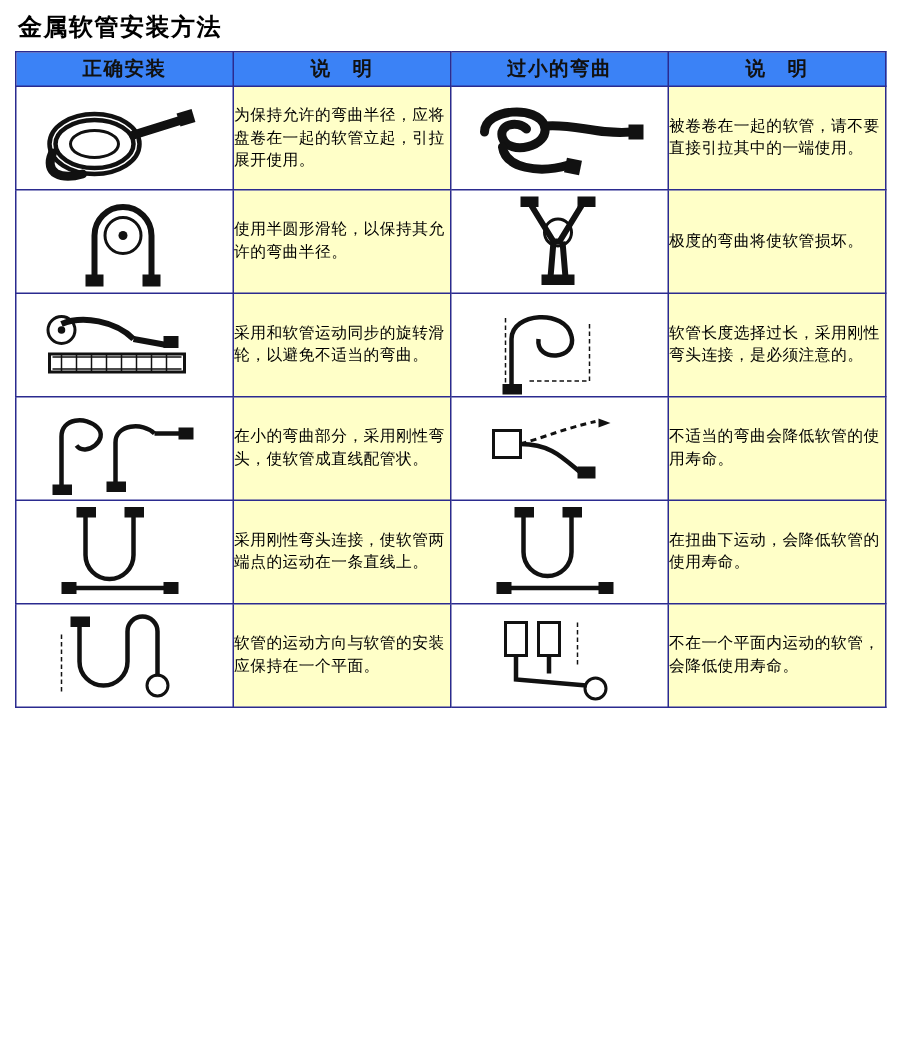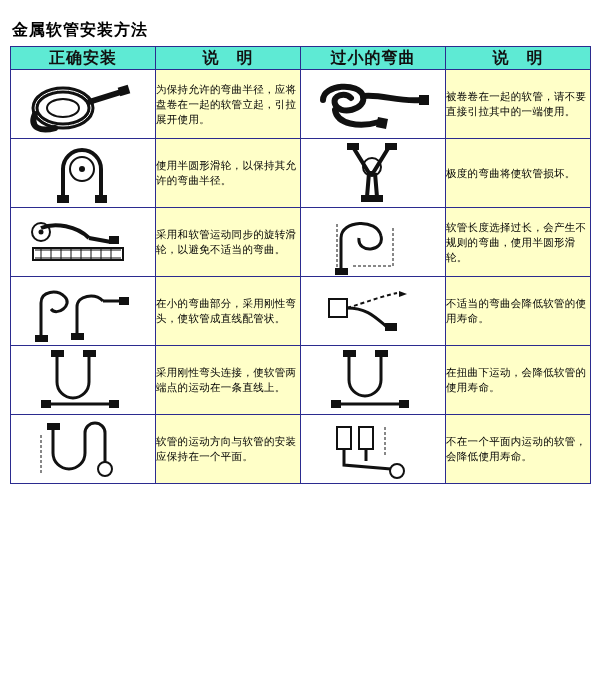--- a/index.html
+++ b/index.html
@@ -12,21 +12,21 @@
     height: 698px;
     font-family: "DejaVu Sans", "Liberation Sans", sans-serif;
     color: #000000;
     overflow: hidden;
   }
   .page {
     width: 600px;
     height: 698px;
     position: relative;
     box-sizing: border-box;
-    padding: 18px 10px 0 10px;
+    padding: 6px 10px 0 10px;
   }
   .title {
     font-size: 16px;
     font-weight: bold;
     letter-spacing: 1px;
     color: #000;
     margin: 2px 0 6px 2px;
     line-height: 20px;
   }
   table.hose-table {
@@ -34,23 +34,23 @@
     width: 580px;
     table-layout: fixed;
     border: 1px solid #2b2b8f;
   }
   table.hose-table td, table.hose-table th {
     border: 1px solid #2b2b8f;
     padding: 0;
     vertical-align: middle;
   }
   thead th {
-    background: #5eead4;
+    background: #3b82f6;
     color: #111;
-    font-size: 16px;
+    font-size: 13px;
     font-weight: bold;
     height: 22px;
     letter-spacing: 1px;
   }
   col.c-img { width: 145px; }
   col.c-txt { width: 145px; }
   td.img-cell {
     background: #ffffff;
     height: 68px;
     text-align: center;
@@ -157,21 +157,21 @@
         <td class="txt-cell">采用和软管运动同步的旋转滑轮，以避免不适当的弯曲。</td>
         <td class="img-cell">
           <svg class="fig" viewBox="0 0 143 68">
             <path d="M40 62 L40 30 C40 12 76 10 80 28 C84 44 56 46 58 30" stroke="#111" stroke-width="3" fill="none"></path>
             <rect x="34" y="60" width="13" height="7" fill="#111"></rect>
             <path d="M52 58 L92 58" stroke="#111" stroke-width="1" stroke-dasharray="3 2"></path>
             <path d="M92 20 L92 58" stroke="#111" stroke-width="1" stroke-dasharray="3 2"></path>
             <path d="M36 16 L36 62" stroke="#111" stroke-width="1" stroke-dasharray="3 2"></path>
           </svg>
         </td>
-        <td class="txt-cell">软管长度选择过长，会产生不规则的弯曲，使用半圆形滑轮。</td>
+        <td class="txt-cell">软管长度选择过长，采用刚性弯头连接，是必须注意的。</td>
       </tr>
 
       <tr>
         <td class="img-cell">
           <svg class="fig" viewBox="0 0 143 68">
             <path d="M30 60 L30 26 C30 14 46 12 54 20 C62 28 46 40 40 32" stroke="#111" stroke-width="3" fill="none"></path>
             <path d="M66 58 L66 30 C66 18 84 16 92 24" stroke="#111" stroke-width="3" fill="none"></path>
             <path d="M92 24 L112 24" stroke="#111" stroke-width="3" fill="none"></path>
             <rect x="24" y="58" width="13" height="7" fill="#111"></rect>
             <rect x="60" y="56" width="13" height="7" fill="#111"></rect>

